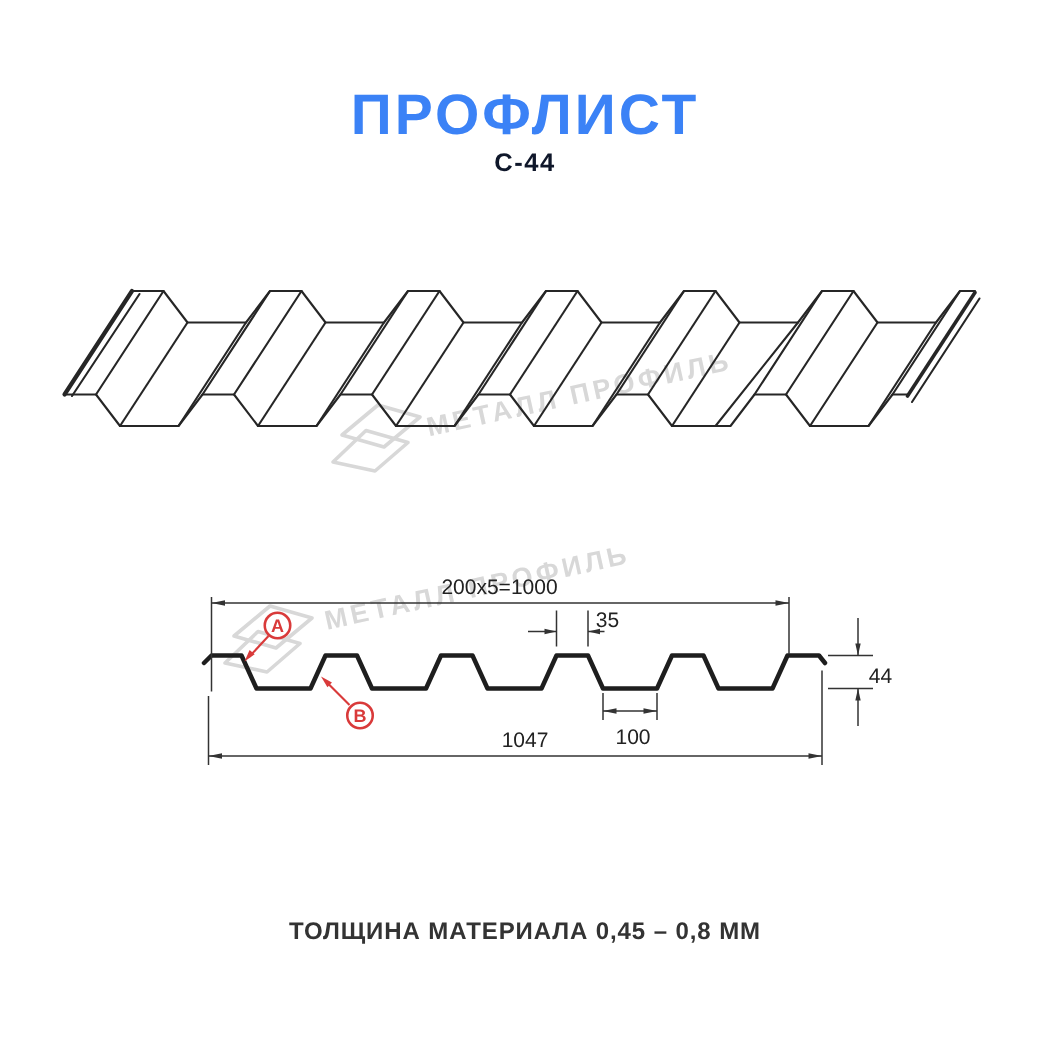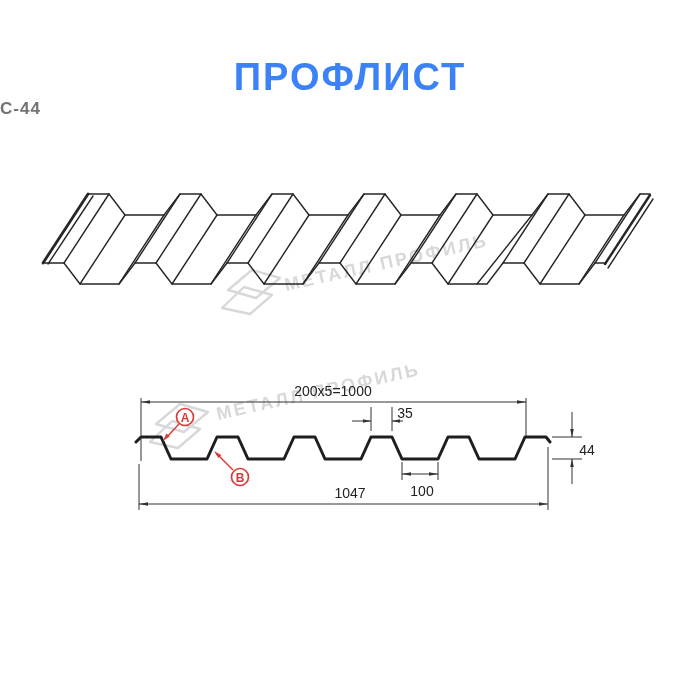--- a/index.html
+++ b/index.html
@@ -5,22 +5,22 @@
   html,body{margin:0;padding:0;background:#fff;}
   .stage{
     position:relative;width:700px;height:700px;background:#ffffff;overflow:hidden;
     font-family:"Liberation Sans", sans-serif;
   }
   .title{
     position:absolute;top:56px;left:0;width:700px;text-align:center;
     font-size:38px;font-weight:700;letter-spacing:2px;color:#3b82f6;
   }
   .subtitle{
-    position:absolute;top:99px;left:0;width:700px;
-    font-size:17px;font-weight:700;letter-spacing:1px;color:#737373;
+    position:absolute;top:99px;left:0;width:700px;text-align:center;
+    font-size:17px;font-weight:700;letter-spacing:1px;color:#0f172a;
   }
   .footer-note{
     position:absolute;top:613px;left:0;width:700px;text-align:center;
     font-size:16px;font-weight:700;letter-spacing:0.6px;color:#333;
   }
   svg.art{position:absolute;top:0;left:0;z-index:2;}
   svg.wm{position:absolute;top:0;left:0;z-index:1;}
   .dim-text{font-family:"Liberation Sans",sans-serif;font-size:14px;fill:#222;}
   .marker-letter{font-family:"Liberation Sans",sans-serif;font-size:12px;font-weight:700;}
   .wm-text{font-family:"Liberation Sans",sans-serif;font-size:18px;font-weight:700;letter-spacing:2.5px;}
@@ -146,13 +146,14 @@
       <text class="marker-letter" x="185" y="421.5" text-anchor="middle" fill="#d93a3a">A</text>
     </g>
     <g>
       <path d="M233 470 L217 454" stroke="#d93a3a" stroke-width="1.4" fill="none"></path>
       <polygon points="214,451 221.3,455 218.3,458.1" fill="#d93a3a"></polygon>
       <circle cx="240" cy="477" r="8.5" fill="#ffffff" stroke="#d93a3a" stroke-width="1.7"></circle>
       <text class="marker-letter" x="240" y="481.5" text-anchor="middle" fill="#d93a3a">B</text>
     </g>
   </svg>
 
+  <div class="footer-note">ТОЛЩИНА МАТЕРИАЛА 0,45 – 0,8 ММ</div>
 </div>
 
 </body></html>

